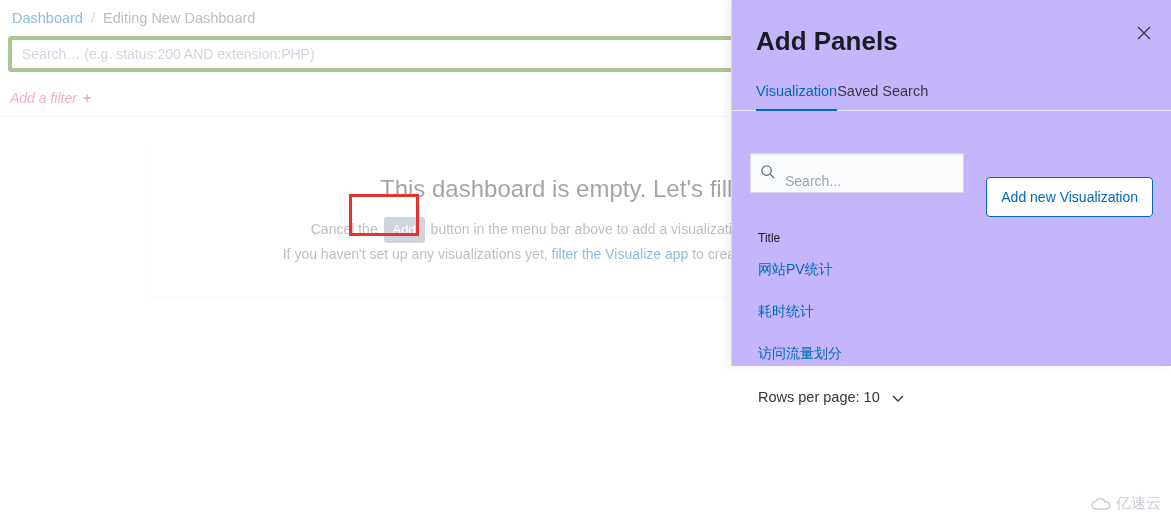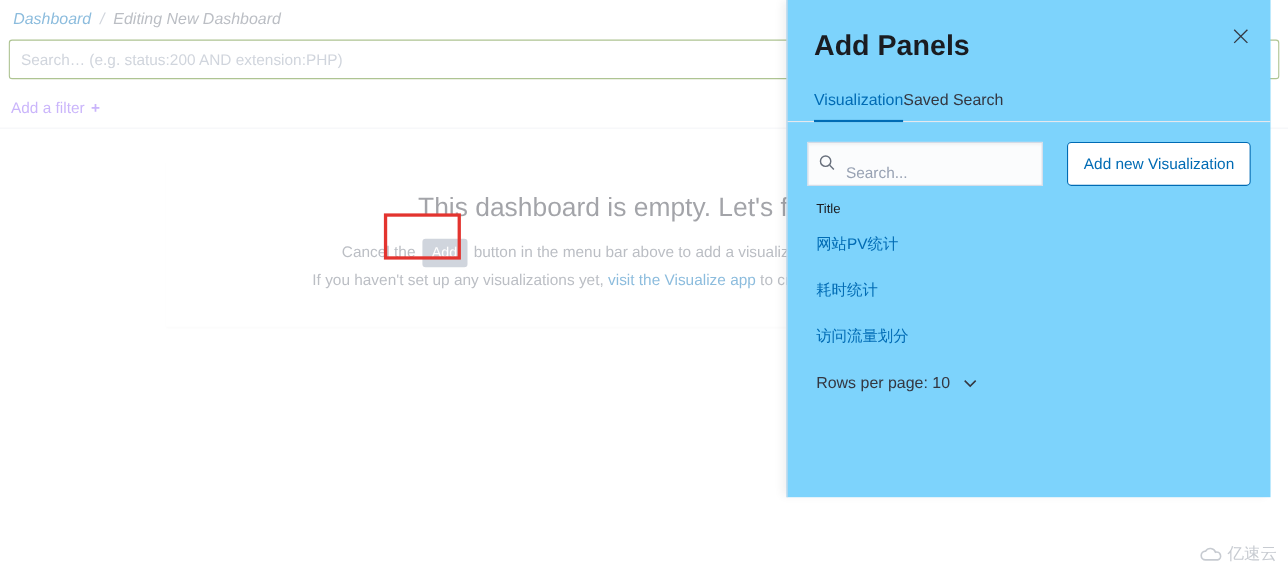--- a/index.html
+++ b/index.html
@@ -20,57 +20,57 @@
     }
     .top-bar {
       display: flex;
       align-items: center;
       padding: 10px 12px 6px 12px;
       font-size: 14.5px;
     }
     .breadcrumb {
       flex: 1;
       color: #69707D;
-      font-style: italic;
     }
     .breadcrumb a {
       color: #006BB4;
       text-decoration: none;
     }
     .breadcrumb .sep { margin: 0 4px; color: #98A2B3; }
     .top-actions {
       display: flex;
       gap: 22px;
       padding-right: 18px;
       color: #343741;
     }
     .top-action { cursor: pointer; color: #343741; }
     .search-row {
       padding: 4px 8px;
     }
     .search-input {
       width: 100%;
       height: 36px;
-      border: 1px solid #4d7c0f;
+      border: 4px solid #4d7c0f;
       border-radius: 3px;
       padding: 0 10px;
       font-size: 14px;
       color: #343741;
       outline: none;
     }
     .search-input::placeholder { color: #98A2B3; }
     .filter-bar {
       padding: 14px 10px 10px 10px;
       border-bottom: 1px solid #e5e8ee;
       margin-bottom: 28px;
     }
     .add-filter {
-      color: #8b5cf6;
-      cursor: pointer;
-      font-size: 14px;
+      color: #ec4899;
+      cursor: pointer;
+      font-size: 14px;
+      font-style: italic;
     }
     .plus-icon { font-weight: bold; margin-left: 2px; }
     .empty-card {
       margin: 0 auto;
       background: #fff;
       width: 870px;
       padding: 30px 20px 30px 20px;
       text-align: center;
       box-shadow: 0 2px 2px rgba(0,0,0,0.04);
     }
@@ -98,24 +98,24 @@
     .overlay-dim {
       position: absolute;
       inset: 0;
       background: rgba(255,255,255,0.55);
       pointer-events: none;
     }
     
     .flyout {
       position: absolute;
       top: 0;
-      right: 16px;
+      right: 0;
       width: 440px;
-      height: 452px;
-      background: #7dd3fc;
+      height: 366px;
+      background: #c4b5fd;
       border-left: 1px solid #D3DAE6;
       box-shadow: -4px 0 8px rgba(0,0,0,0.06);
       z-index: 10;
       display: flex;
       flex-direction: column;
     }
     .flyout-close {
       position: absolute;
       top: 26px;
       right: 18px;
@@ -186,20 +186,21 @@
     .add-vis-btn {
       height: 40px;
       border: 1px solid #006BB4;
       color: #006BB4;
       background: #fff;
       border-radius: 4px;
       padding: 0 14px;
       font-size: 14px;
       cursor: pointer;
       white-space: nowrap;
+      margin-top: 48px;
     }
     .title-header {
       font-size: 12px;
       font-weight: 400;
       color: #1a1c21;
       padding: 6px 8px 4px 8px;
     }
     .vis-list { }
     .vis-item {
       padding: 12px 8px;
@@ -272,21 +273,21 @@
 
   <div class="empty-card">
     <div class="empty-title">This dashboard is empty. Let's fill it up!</div>
     <div class="empty-line">
       <span>Cancel the </span>
       <span class="add-badge">Add</span>
       <span> button in the menu bar above to add a visualization to the dashboard.</span>
     </div>
     <div class="empty-line">
       <span>If you haven't set up any visualizations yet, </span>
-      <a href="#" class="visit-link">visit the Visualize app</a>
+      <a href="#" class="visit-link">filter the Visualize app</a>
       <span> to create your first visualization.</span>
     </div>
   </div>
 
   <div class="overlay-dim"></div>
 
   <div class="red-box red-box-1"></div>
 
 </div>
 

